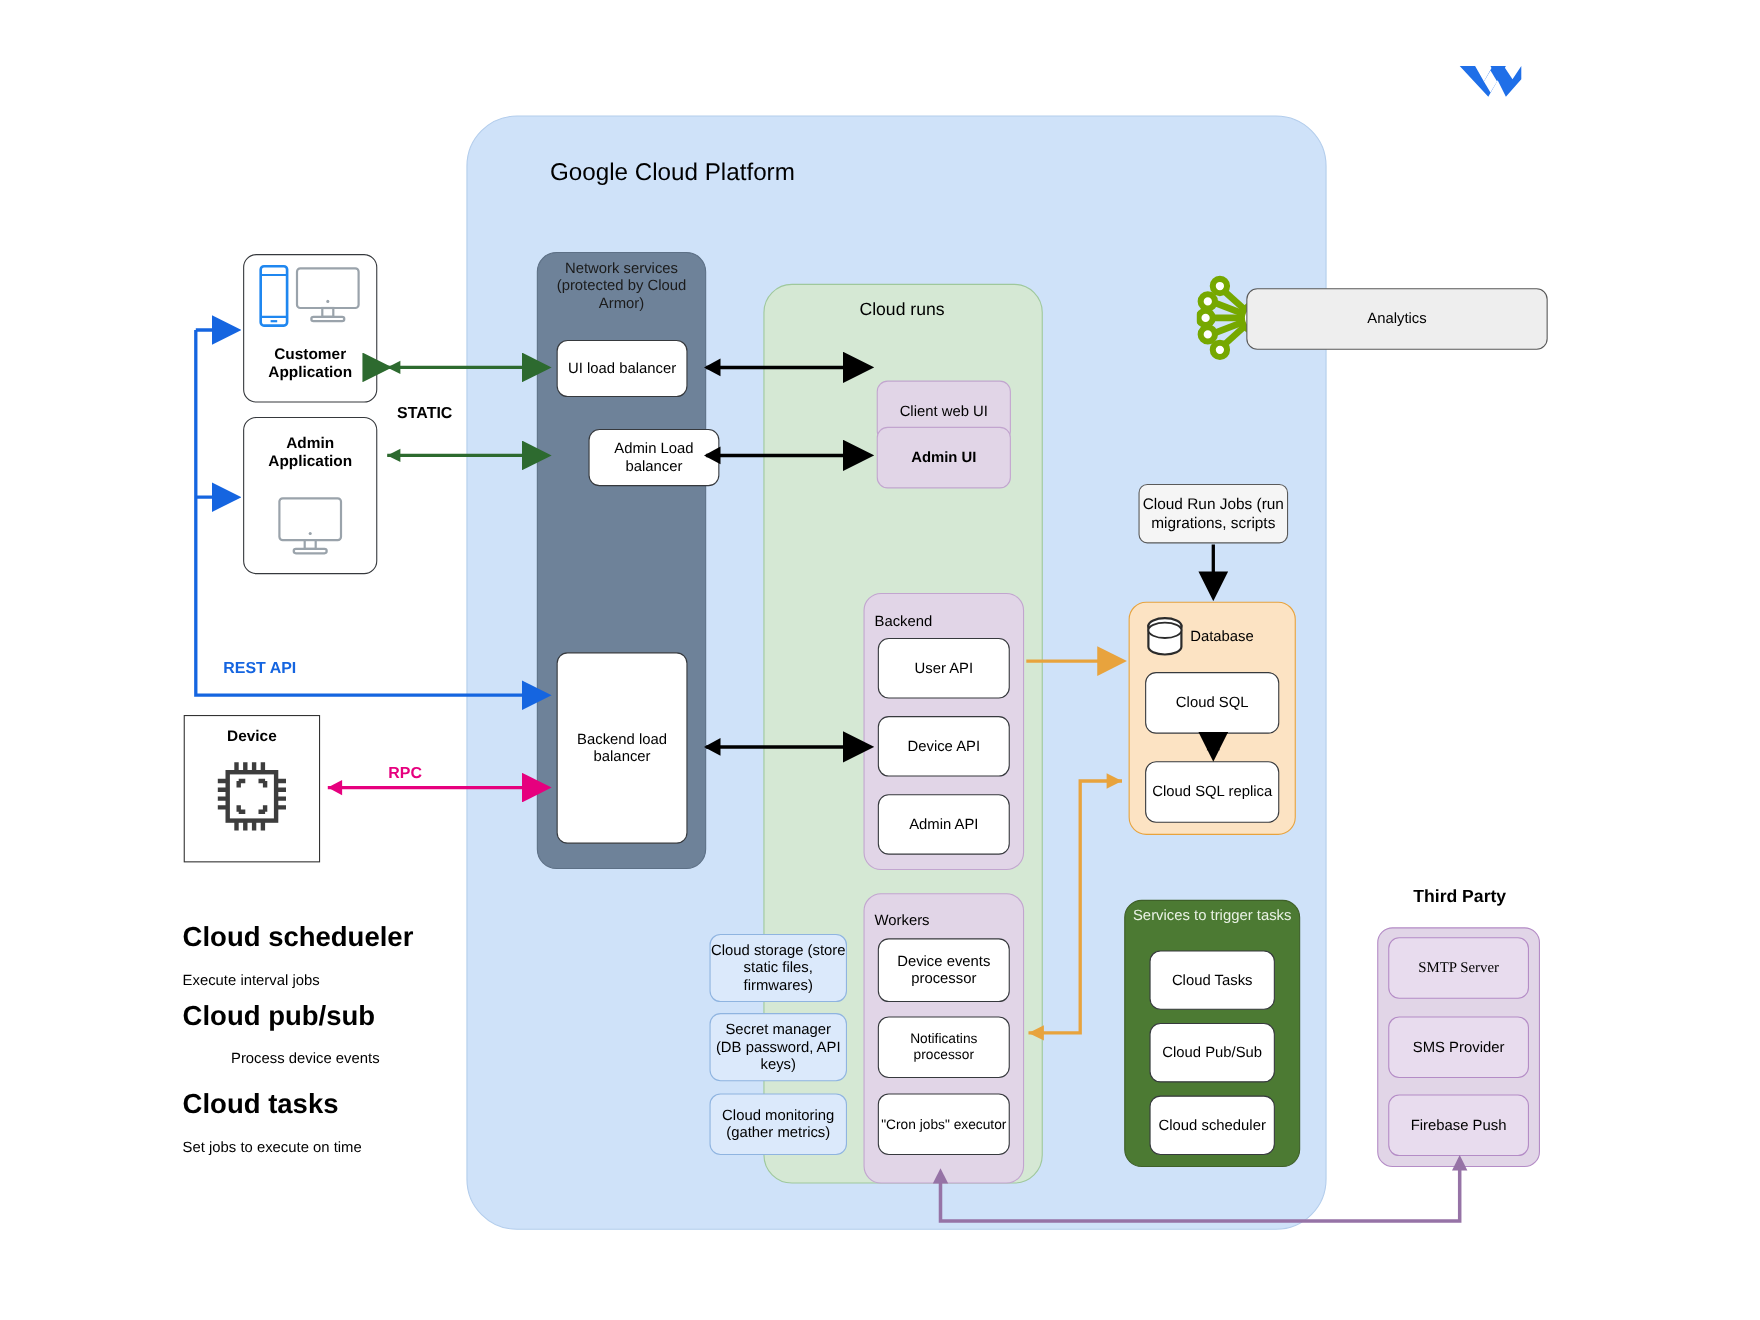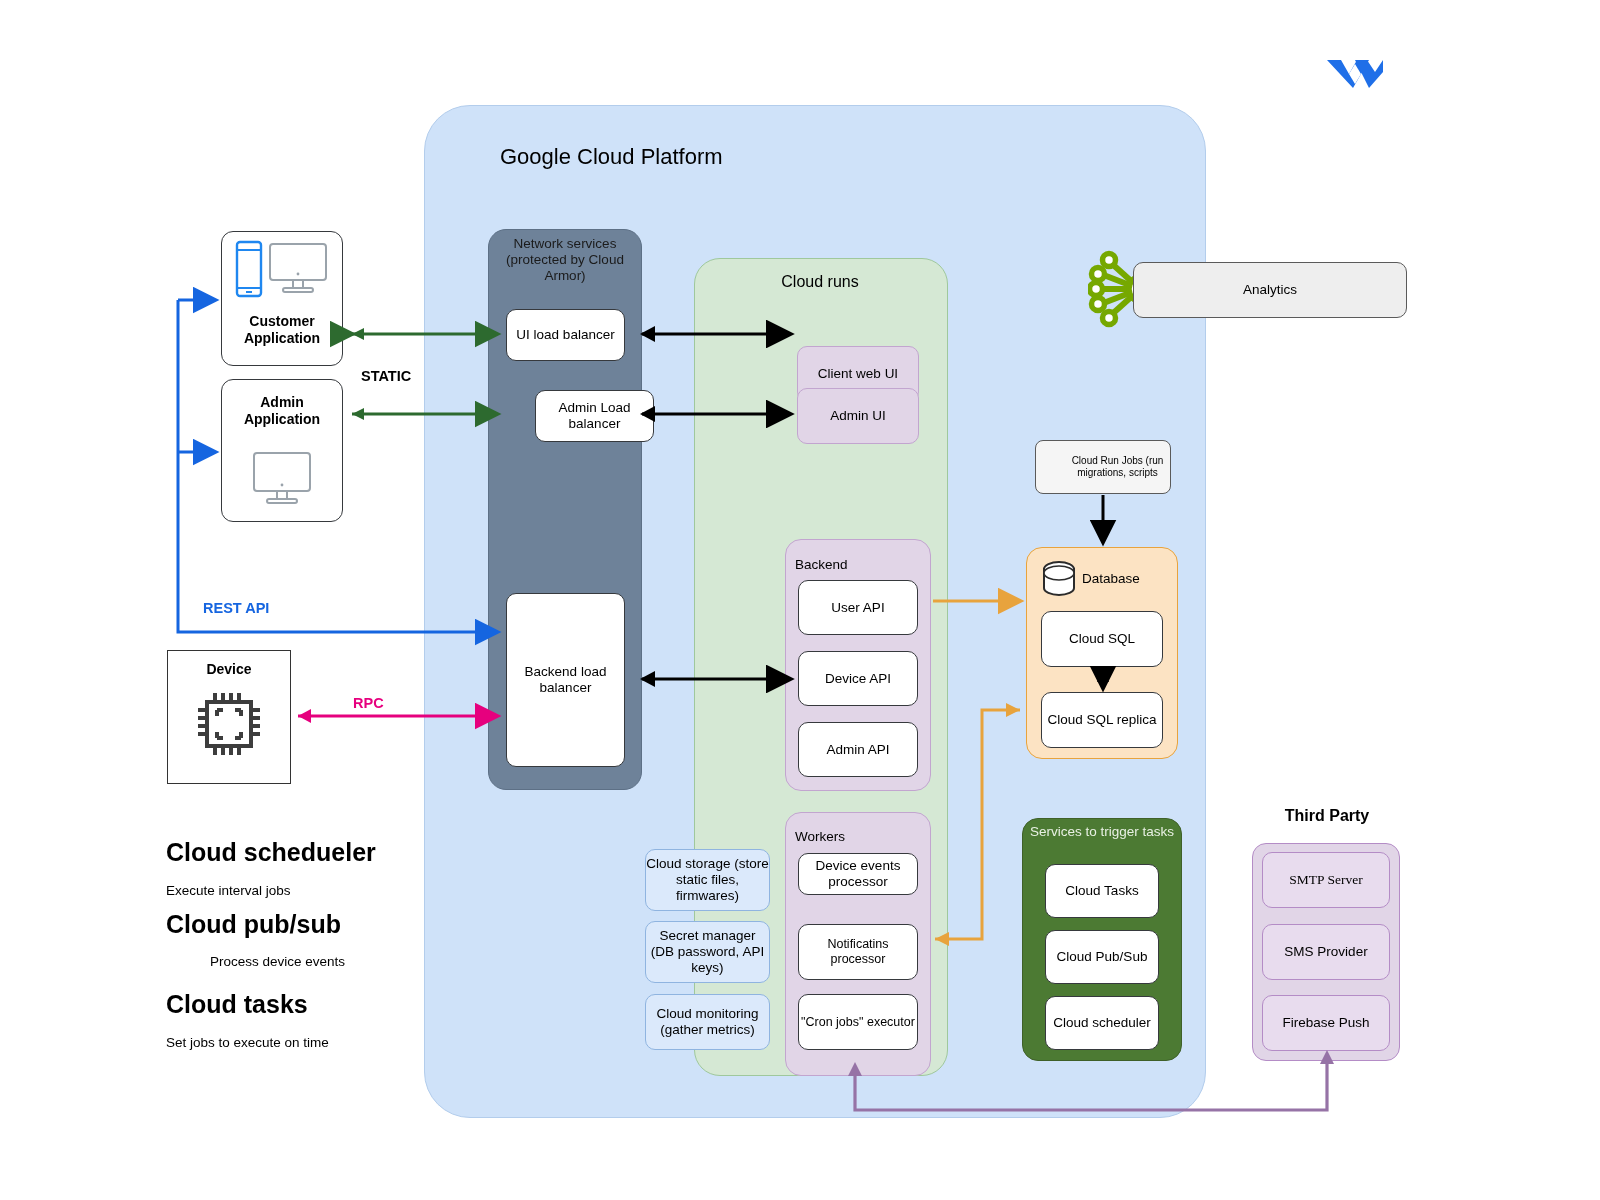--- a/index.html
+++ b/index.html
@@ -158,31 +158,31 @@
 <div class="abs lbl-top" id="netsvc-title">Network services (protected by Cloud Armor)</div>
 
 <div class="abs node ctr small" style="left:506px;top:309px;width:119px;height:52px;">UI load balancer</div>
 <div class="abs node ctr small" style="left:535px;top:390px;width:119px;height:52px;">Admin Load balancer</div>
 <div class="abs node ctr small" style="left:506px;top:593px;width:119px;height:174px;">Backend load balancer</div>
 
 <div class="abs" id="cloudruns"></div>
 <div class="abs ctr" id="cloudruns-title">Cloud runs</div>
 
 <div class="abs ctr small" style="left:797px;top:307px;width:122px;height:56px;background:#e1d5e7;border:1.5px solid #c2a5cf;border-radius:10px;margin-top:39px;">Client web UI</div>
-<div class="abs ctr small" style="left:797px;top:388px;width:122px;height:56px;background:#e1d5e7;border:1.5px solid #c2a5cf;border-radius:10px;">Admin UI</div>
+<div class="abs ctr small" style="left:797px;top:388px;width:122px;height:56px;background:#e1d5e7;border:1.5px solid #c2a5cf;border-radius:10px;font-weight:bold;">Admin UI</div>
 
 <div class="abs" id="backend"></div>
 <div class="abs" id="backend-title">Backend</div>
 <div class="abs node ctr small" style="left:798px;top:580px;width:120px;height:55px;">User API</div>
 <div class="abs node ctr small" style="left:798px;top:651px;width:120px;height:55px;">Device API</div>
 <div class="abs node ctr small" style="left:798px;top:722px;width:120px;height:55px;">Admin API</div>
 
 <div class="abs" id="workers"></div>
 <div class="abs" id="workers-title">Workers</div>
-<div class="abs node ctr small" style="left:798px;top:853px;width:120px;height:42px;">Device events processor</div>
+<div class="abs node ctr small" style="left:798px;top:853px;width:120px;height:58px;">Device events processor</div>
 <div class="abs node ctr small" style="left:798px;top:924px;width:120px;height:56px;font-size:12.5px;">Notificatins processor</div>
 <div class="abs node ctr small" style="left:798px;top:994px;width:120px;height:56px;font-size:12.5px;">"Cron jobs" executor</div>
 
 <div class="abs ctr small" style="left:645px;top:849px;width:125px;height:62px;background:#dbe9fb;border:1.5px solid #8fb4e0;border-radius:10px;">Cloud storage (store static files, firmwares)</div>
 <div class="abs ctr small" style="left:645px;top:921px;width:125px;height:62px;background:#dbe9fb;border:1.5px solid #8fb4e0;border-radius:10px;">Secret manager (DB password, API keys)</div>
 <div class="abs ctr small" style="left:645px;top:994px;width:125px;height:56px;background:#dbe9fb;border:1.5px solid #8fb4e0;border-radius:10px;">Cloud monitoring (gather metrics)</div>
 
 <div class="abs" style="left:1088px;top:248px;width:80px;height:82px;">
   <svg width="80" height="82" viewBox="0 0 80 82">
     <g stroke="#76a800" stroke-width="6" fill="none">
@@ -197,21 +197,21 @@
       <circle cx="21" cy="12" r="6.5"></circle>
         <circle cx="10" cy="26" r="6.5"></circle>
       <circle cx="8" cy="41" r="6.5"></circle>
         <circle cx="10" cy="56" r="6.5"></circle>
       <circle cx="21" cy="70" r="6.5"></circle>
     </g>
   </svg>
 </div>
 <div class="abs ctr small" style="left:1133px;top:262px;width:274px;height:56px;background:#eeeeee;border:1.5px solid #5a5a5a;border-radius:10px;">Analytics</div>
 
-<div class="abs ctr" style="left:1035px;top:440px;width:136px;height:54px;background:#f5f5f5;border:1.5px solid #5a5a5a;border-radius:8px;font-size:10px;padding-left:29px;">Cloud Run Jobs (run migrations, scripts</div>
+<div class="abs ctr" style="left:1035px;top:440px;width:136px;height:54px;background:#f5f5f5;border:1.5px solid #5a5a5a;border-radius:8px;font-size:14px;">Cloud Run Jobs (run migrations, scripts</div>
 
 <div class="abs" id="database"></div>
 <div class="abs" style="left:1040px;top:561px;width:38px;height:36px;">
   <svg width="38" height="36" viewBox="0 0 38 36">
     <path d="M4 8 L4 27 A15 7 0 0 0 34 27 L34 8 Z" fill="#fff" stroke="#2b2b2b" stroke-width="2"></path>
     <ellipse cx="19" cy="8" rx="15" ry="7" fill="#fff" stroke="#2b2b2b" stroke-width="2"></ellipse>
     <ellipse cx="19" cy="12" rx="15" ry="7" fill="#fff" stroke="#2b2b2b" stroke-width="1.6"></ellipse>
   </svg>
 </div>
 <div class="abs" id="database-title">Database</div>

